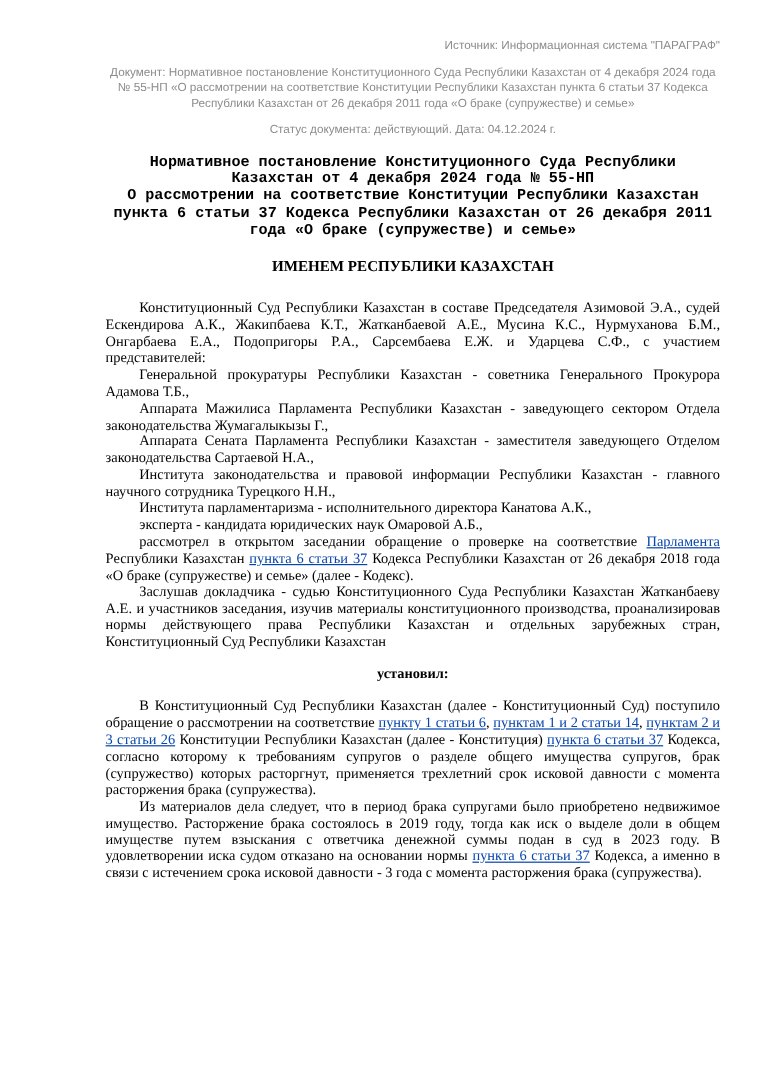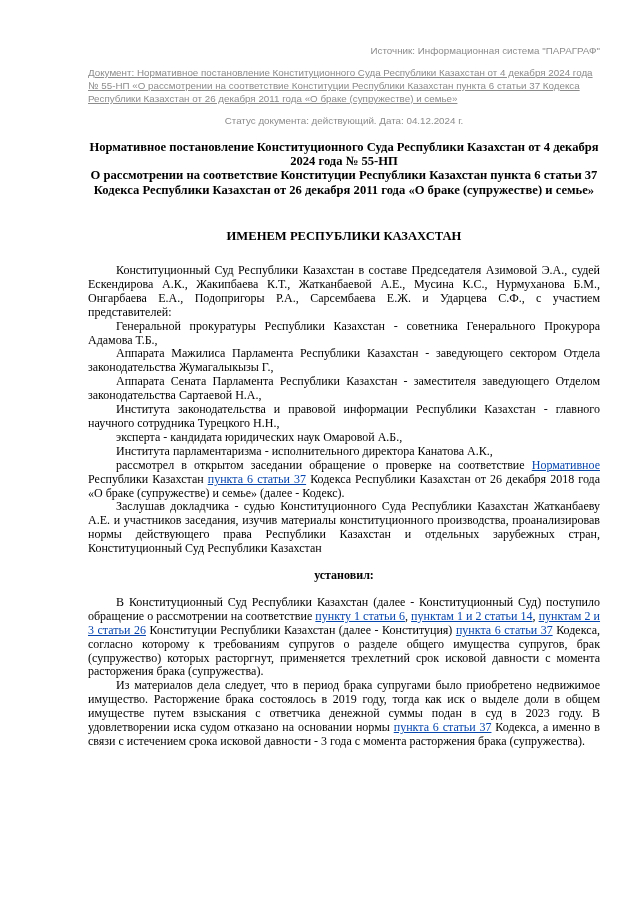--- a/index.html
+++ b/index.html
@@ -7,38 +7,39 @@
   body {
     width: 640px;
     height: 905px;
     font-family: "Liberation Serif", serif;
     color: #000000;
     overflow: hidden;
   }
   .page {
     width: 640px;
     height: 905px;
-    padding: 44px 40px 20px 88px;
+    padding: 32px 40px 20px 88px;
     background: #ffffff;
   }
   .meta {
     font-family: "Liberation Sans", sans-serif;
     font-size: 9.8px;
     line-height: 13px;
     color: var(--meta-color, #8c8c8c);
   }
   .meta.source { text-align: right; margin-bottom: 9px; }
-  .meta.docinfo { text-align: left; margin-bottom: 9px; text-decoration: underline; }
+  .meta.docinfo { text-align: center; margin-bottom: 9px; }
   .meta.status { text-align: center; margin-bottom: 13px; }
   .title {
     font-weight: bold;
     text-align: center;
     font-size: 12.6px;
     line-height: 14.2px;
-    margin-bottom: 32px;
+    margin-bottom: 16px;
+    font-family: Liberation Mono, monospace;
   }
   .heading-center {
     font-weight: bold;
     text-align: center;
     font-size: 12.6px;
     line-height: 14.2px;
     margin-bottom: 21px;
   }
   .doc-body {
     font-size: 12px;
@@ -75,21 +76,21 @@
   </div>
 
   <div class="heading-center">ИМЕНЕМ РЕСПУБЛИКИ КАЗАХСТАН</div>
 
   <div class="doc-body">
       <p class="para"><span>Конституционный Суд Республики Казахстан в составе Председателя Азимовой Э.А., судей Ескендирова А.К., Жакипбаева К.Т., Жатканбаевой А.Е., Мусина К.С., Нурмуханова Б.М., Онгарбаева Е.А., Подопригоры Р.А., Сарсембаева Е.Ж. и Ударцева С.Ф., с участием представителей:</span></p>
       <p class="para"><span>Генеральной прокуратуры Республики Казахстан - советника Генерального Прокурора Адамова Т.Б.,</span></p>
       <p class="para"><span>Аппарата Мажилиса Парламента Республики Казахстан - заведующего сектором Отдела законодательства Жумагалыкызы Г.,</span></p>
       <p class="para"><span>Аппарата Сената Парламента Республики Казахстан - заместителя заведующего Отделом законодательства Сартаевой Н.А.,</span></p>
       <p class="para"><span>Института законодательства и правовой информации Республики Казахстан - главного научного сотрудника Турецкого Н.Н.,</span></p>
+      <p class="para"><span>Института парламентаризма - исполнительного директора Канатова А.К.,</span></p>
       <p class="para"><span>эксперта - кандидата юридических наук Омаровой А.Б.,</span></p>
-      <p class="para"><span>Института парламентаризма - исполнительного директора Канатова А.К.,</span></p>
-      <p class="para"><span>рассмотрел в открытом заседании обращение о проверке на соответствие </span><a href="#">Нормативное</a><span> Республики Казахстан </span><a href="#">пункта 6 статьи 37</a><span> Кодекса Республики Казахстан от 26 декабря 2018 года «О браке (супружестве) и семье» (далее - Кодекс).</span></p>
+      <p class="para"><span>рассмотрел в открытом заседании обращение о проверке на соответствие </span><a href="#">Парламента</a><span> Республики Казахстан </span><a href="#">пункта 6 статьи 37</a><span> Кодекса Республики Казахстан от 26 декабря 2018 года «О браке (супружестве) и семье» (далее - Кодекс).</span></p>
       <p class="para"><span>Заслушав докладчика - судью Конституционного Суда Республики Казахстан Жатканбаеву А.Е. и участников заседания, изучив материалы конституционного производства, проанализировав нормы действующего права Республики Казахстан и отдельных зарубежных стран, Конституционный Суд Республики Казахстан</span></p>
       <p class="center-bold"><span>установил:</span></p>
       <p class="para"><span>В Конституционный Суд Республики Казахстан (далее - Конституционный Суд) поступило обращение о рассмотрении на соответствие </span><a href="#">пункту 1 статьи 6</a><span>, </span><a href="#">пунктам 1 и 2 статьи 14</a><span>, </span><a href="#">пунктам 2 и 3 статьи 26</a><span> Конституции Республики Казахстан (далее - Конституция) </span><a href="#">пункта 6 статьи 37</a><span> Кодекса, согласно которому к требованиям супругов о разделе общего имущества супругов, брак (супружество) которых расторгнут, применяется трехлетний срок исковой давности с момента расторжения брака (супружества).</span></p>
       <p class="para"><span>Из материалов дела следует, что в период брака супругами было приобретено недвижимое имущество. Расторжение брака состоялось в 2019 году, тогда как иск о выделе доли в общем имуществе путем взыскания с ответчика денежной суммы подан в суд в 2023 году. В удовлетворении иска судом отказано на основании нормы </span><a href="#">пункта 6 статьи 37</a><span> Кодекса, а именно в связи с истечением срока исковой давности - 3 года с момента расторжения брака (супружества).</span></p>
     </div>
 </div>
 
 </body></html>

